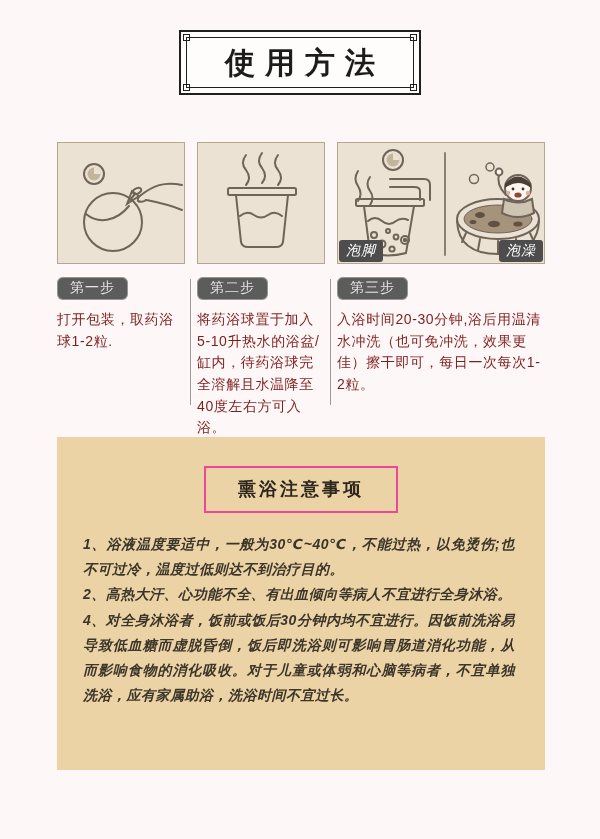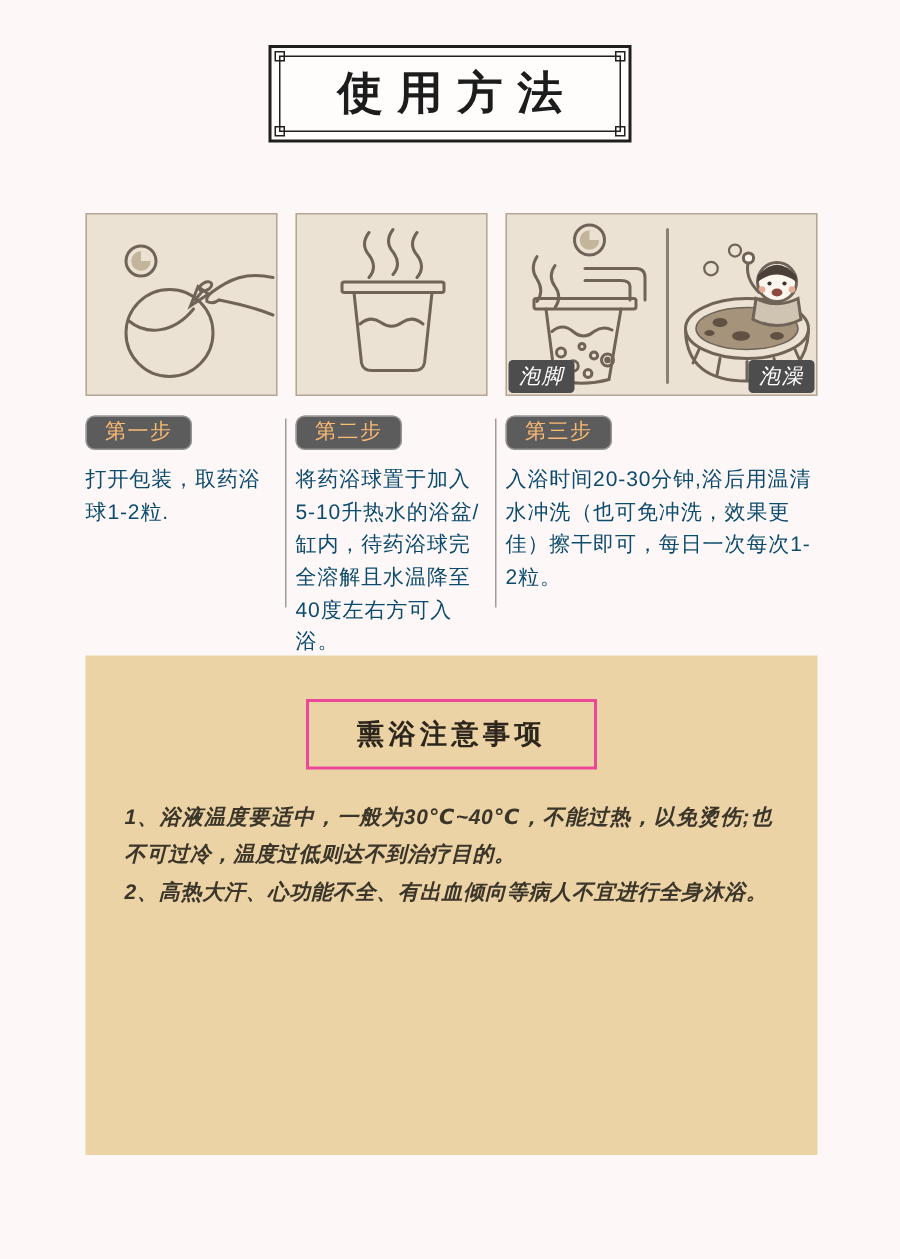--- a/index.html
+++ b/index.html
@@ -47,26 +47,26 @@
     font-size:14px; line-height:1.35; padding:1px 7px 2px; border-radius:3px;
     letter-spacing:1px;
   }
   .img-tag.left  { left:1px; }
   .img-tag.right { right:1px; }
   
   .texts { position:relative; display:flex; gap:12px; margin-top:13px; min-height:130px; }
   .text-col.c1, .text-col.c2 { width:128px; }
   .text-col.c3 { width:208px; }
   .step-badge {
-    display:inline-block; background:#5c5c5c; color:#fdba74;
+    display:inline-block; background:#5c5c5c; color:#e5e5e5;
     font-size:14px; padding:2px 13px 3px; border-radius:6px;
     box-shadow:inset 0 0 0 1px rgba(255,255,255,0.35);
     letter-spacing:1px; margin-bottom:9px;
   }
-  .step-text { font-size:14px; line-height:1.55; letter-spacing:0.6px; color:#0c4a6e; }
+  .step-text { font-size:14px; line-height:1.55; letter-spacing:0.6px; color:#7f1d1d; }
   .v-divider {
     position:absolute; top:2px; width:1px; height:126px; background:#9d9d9d;
   }
   .v-divider.d1 { left:133px; }
   .v-divider.d2 { left:273px; }
   
   .notice {
     position:absolute; left:57px; top:437px; width:488px; height:333px;
     background:#ebd3a5;
   }
@@ -213,16 +213,17 @@
         <div class="step-text">入浴时间20-30分钟,浴后用温清水冲洗（也可免冲洗，效果更佳）擦干即可，每日一次每次1-2粒。</div>
       </div>
     </div>
   </div>
 
   <div class="notice">
     <div class="notice-title">熏浴注意事项</div>
     <div class="notice-items">
       <p>1、浴液温度要适中，一般为30℃~40℃，不能过热，以免烫伤;也不可过冷，温度过低则达不到治疗目的。</p>
       <p>2、高热大汗、心功能不全、有出血倾向等病人不宜进行全身沐浴。</p>
+      <p>4、对全身沐浴者，饭前或饭后30分钟内均不宜进行。因饭前洗浴易导致低血糖而虚脱昏倒，饭后即洗浴则可影响胃肠道消化功能，从而影响食物的消化吸收。对于儿童或体弱和心脑等病者，不宜单独洗浴，应有家属助浴，洗浴时间不宜过长。</p>
     </div>
   </div>
 
 </div>
 
 </body></html>

